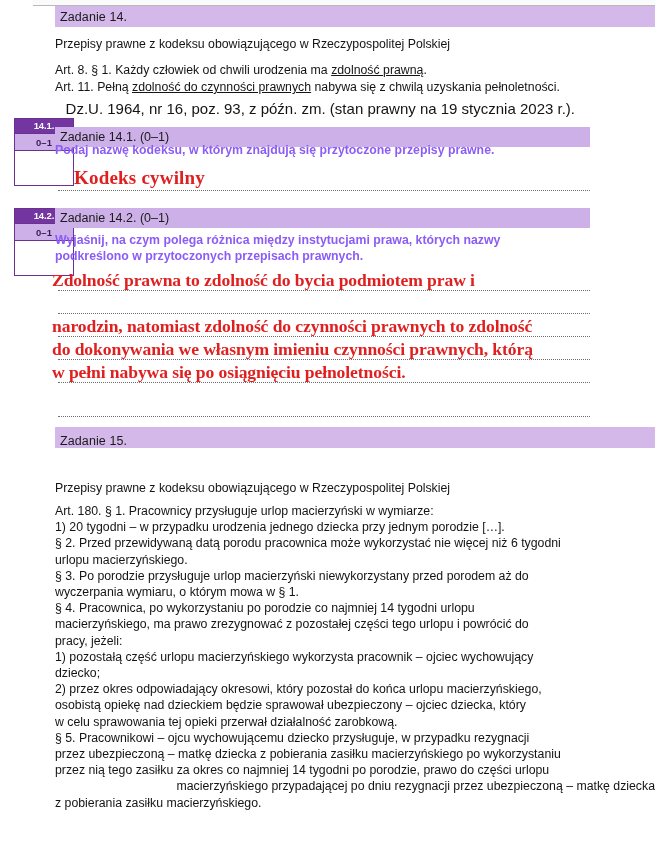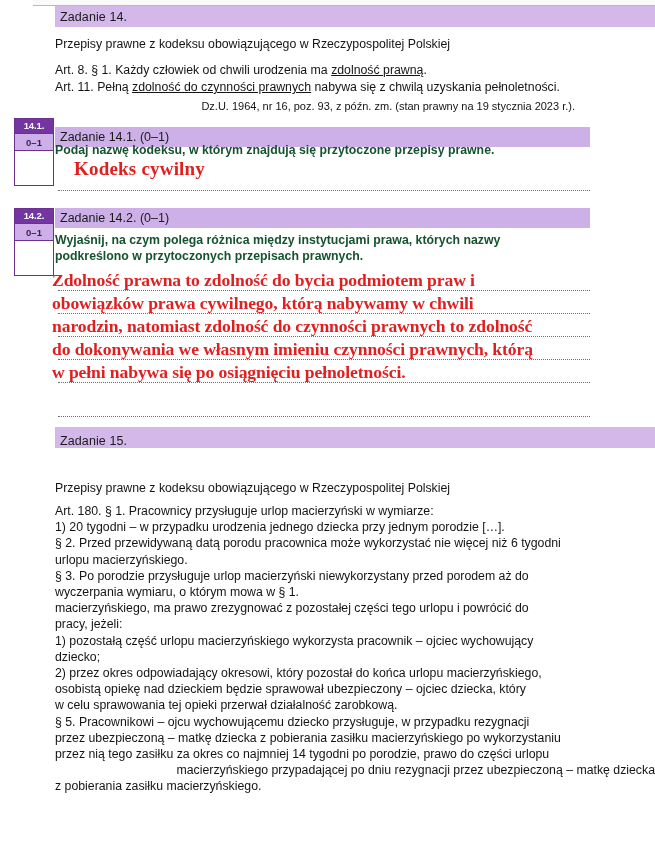--- a/index.html
+++ b/index.html
@@ -70,39 +70,39 @@
   .para {
     font-size: 12.3px;
     line-height: 16.5px;
     color: #141414;
     width: 550px;
   }
   .para.tight { line-height: 16.2px; }
   .u { text-decoration: underline; }
 
   .citation {
-    font-size: 11px;
+    font-size: 15px;
     color: #141414;
     text-align: right;
     width: 520px;
   }
 
   .prompt {
     font-size: 12.3px;
     line-height: 16.5px;
     font-weight: bold;
-    color: #14532d;
+    color: #8b5cf6;
     width: 545px;
   }
 
   
   .score-box {
     position: absolute;
     left: 14px;
-    width: 40px;
+    width: 60px;
     border: 1px solid #6b3090;
     background: #fde047;
   }
   .score-head {
     background: #7335a0;
     color: #ffffff;
     font-size: 9.5px;
     font-weight: bold;
     text-align: center;
     line-height: 14px;
@@ -173,21 +173,21 @@
     <div class="score-blank"></div>
   </div>
 
   <div class="content subtask-bar" style="top:127px;">
     <span>Zadanie 14.1. (0–1)</span>
   </div>
 
   <div class="content prompt" style="top:142px;">Podaj nazwę kodeksu, w którym znajdują się przytoczone przepisy prawne.</div>
 
   <div class="dotline" style="left:58px; width:532px; top:190px;"></div>
-  <div class="hand small" style="left:74px; top:158px;">Kodeks cywilny</div>
+  <div class="hand small" style="left:74px; top:167px;">Kodeks cywilny</div>
 
   <div class="score-box" style="top:208px;">
     <div class="score-head">14.2.</div>
     <div class="score-range">0–1</div>
     <div class="score-blank"></div>
   </div>
 
   <div class="content subtask-bar" style="top:208px;">
     <span>Zadanie 14.2. (0–1)</span>
   </div>
@@ -196,38 +196,38 @@
   <div class="content prompt" style="top:248px;">podkreślono w przytoczonych przepisach prawnych.</div>
 
   <div class="dotline" style="left:58px; width:532px; top:290px;"></div>
   <div class="dotline" style="left:58px; width:532px; top:313px;"></div>
   <div class="dotline" style="left:58px; width:532px; top:336px;"></div>
   <div class="dotline" style="left:58px; width:532px; top:359px;"></div>
   <div class="dotline" style="left:58px; width:532px; top:382px;"></div>
   <div class="dotline" style="left:58px; width:532px; top:416px;"></div>
 
   <div class="hand big" style="left:52px; top:270px;">Zdolność prawna to zdolność do bycia podmiotem praw i</div>
-  <div class="hand big" style="left:52px; top:293px;">obowiązków prawa cywilnego, którą nabywamy w chwili</div>
   <div class="hand big" style="left:52px; top:316px;">narodzin, natomiast zdolność do czynności prawnych to zdolność</div>
   <div class="hand big" style="left:52px; top:339px;">do dokonywania we własnym imieniu czynności prawnych, którą</div>
   <div class="hand big" style="left:52px; top:362px;">w pełni nabywa się po osiągnięciu pełnoletności.</div>
 
   <div class="content task-bar" style="top:427px;align-items:flex-end;">
     <span>Zadanie 15.</span>
   </div>
 
   <div class="content para" style="top:480px;">Przepisy prawne z kodeksu obowiązującego w Rzeczypospolitej Polskiej</div>
 
   <div class="content" id="task15-body" style="top:503px; width:600px;">
       <div class="para tight" style="width: 600px;">Art. 180. § 1. Pracownicy przysługuje urlop macierzyński w wymiarze:</div>
       <div class="para tight" style="width: 600px;">1) 20 tygodni – w przypadku urodzenia jednego dziecka przy jednym porodzie […].</div>
       <div class="para tight" style="width: 600px;">§ 2. Przed przewidywaną datą porodu pracownica może wykorzystać nie więcej niż 6 tygodni</div>
       <div class="para tight" style="width: 600px;">urlopu macierzyńskiego.</div>
       <div class="para tight" style="width: 600px;">§ 3. Po porodzie przysługuje urlop macierzyński niewykorzystany przed porodem aż do</div>
       <div class="para tight" style="width: 600px;">wyczerpania wymiaru, o którym mowa w § 1.</div>
+      <div class="para tight" style="width: 600px;">§ 4. Pracownica, po wykorzystaniu po porodzie co najmniej 14 tygodni urlopu</div>
       <div class="para tight" style="width: 600px;">macierzyńskiego, ma prawo zrezygnować z pozostałej części tego urlopu i powrócić do</div>
       <div class="para tight" style="width: 624px;">pracy, jeżeli:</div>
       <div class="para tight" style="width: 600px;">1) pozostałą część urlopu macierzyńskiego wykorzysta pracownik – ojciec wychowujący</div>
       <div class="para tight" style="width: 600px;">dziecko;</div>
       <div class="para tight" style="width: 600px;">2) przez okres odpowiadający okresowi, który pozostał do końca urlopu macierzyńskiego,</div>
       <div class="para tight" style="width: 600px;">osobistą opiekę nad dzieckiem będzie sprawował ubezpieczony – ojciec dziecka, który</div>
       <div class="para tight" style="width: 600px;">w celu sprawowania tej opieki przerwał działalność zarobkową.</div>
       <div class="para tight" style="width: 600px;">§ 5. Pracownikowi – ojcu wychowującemu dziecko przysługuje, w przypadku rezygnacji</div>
       <div class="para tight" style="width: 600px;">przez ubezpieczoną – matkę dziecka z pobierania zasiłku macierzyńskiego po wykorzystaniu</div>
       <div class="para tight" style="width: 600px;">przez nią tego zasiłku za okres co najmniej 14 tygodni po porodzie, prawo do części urlopu</div>

